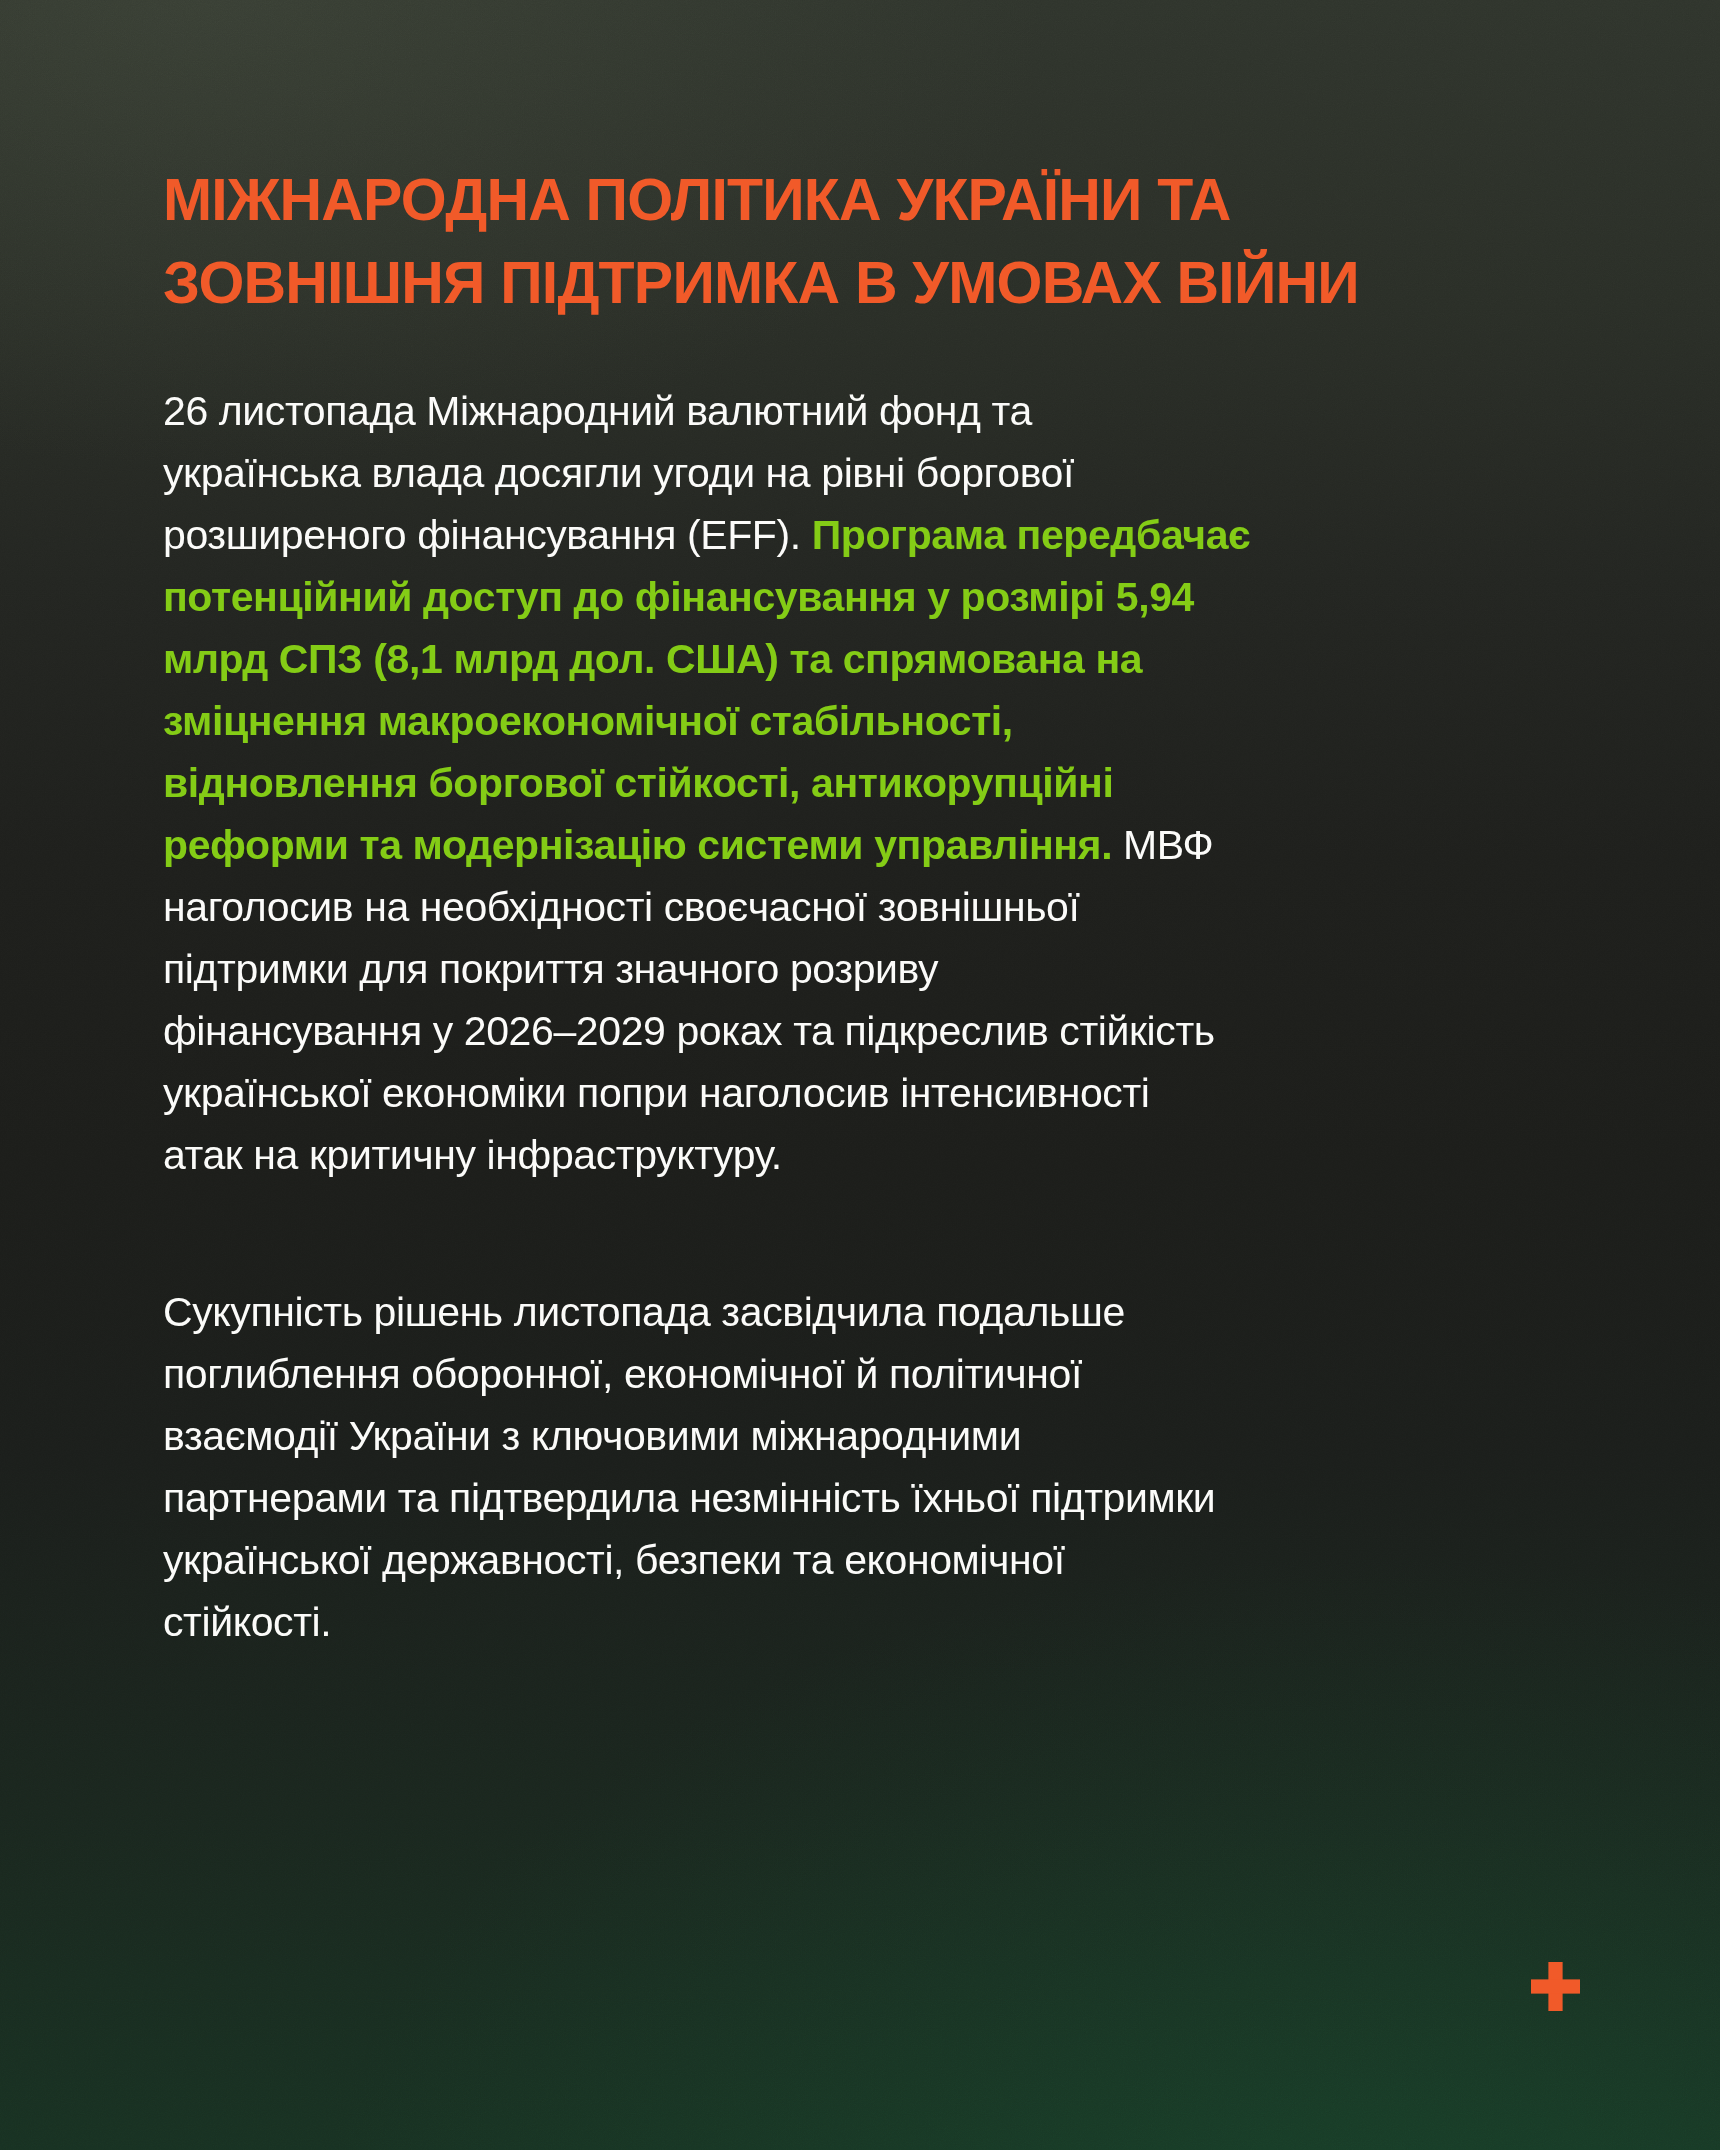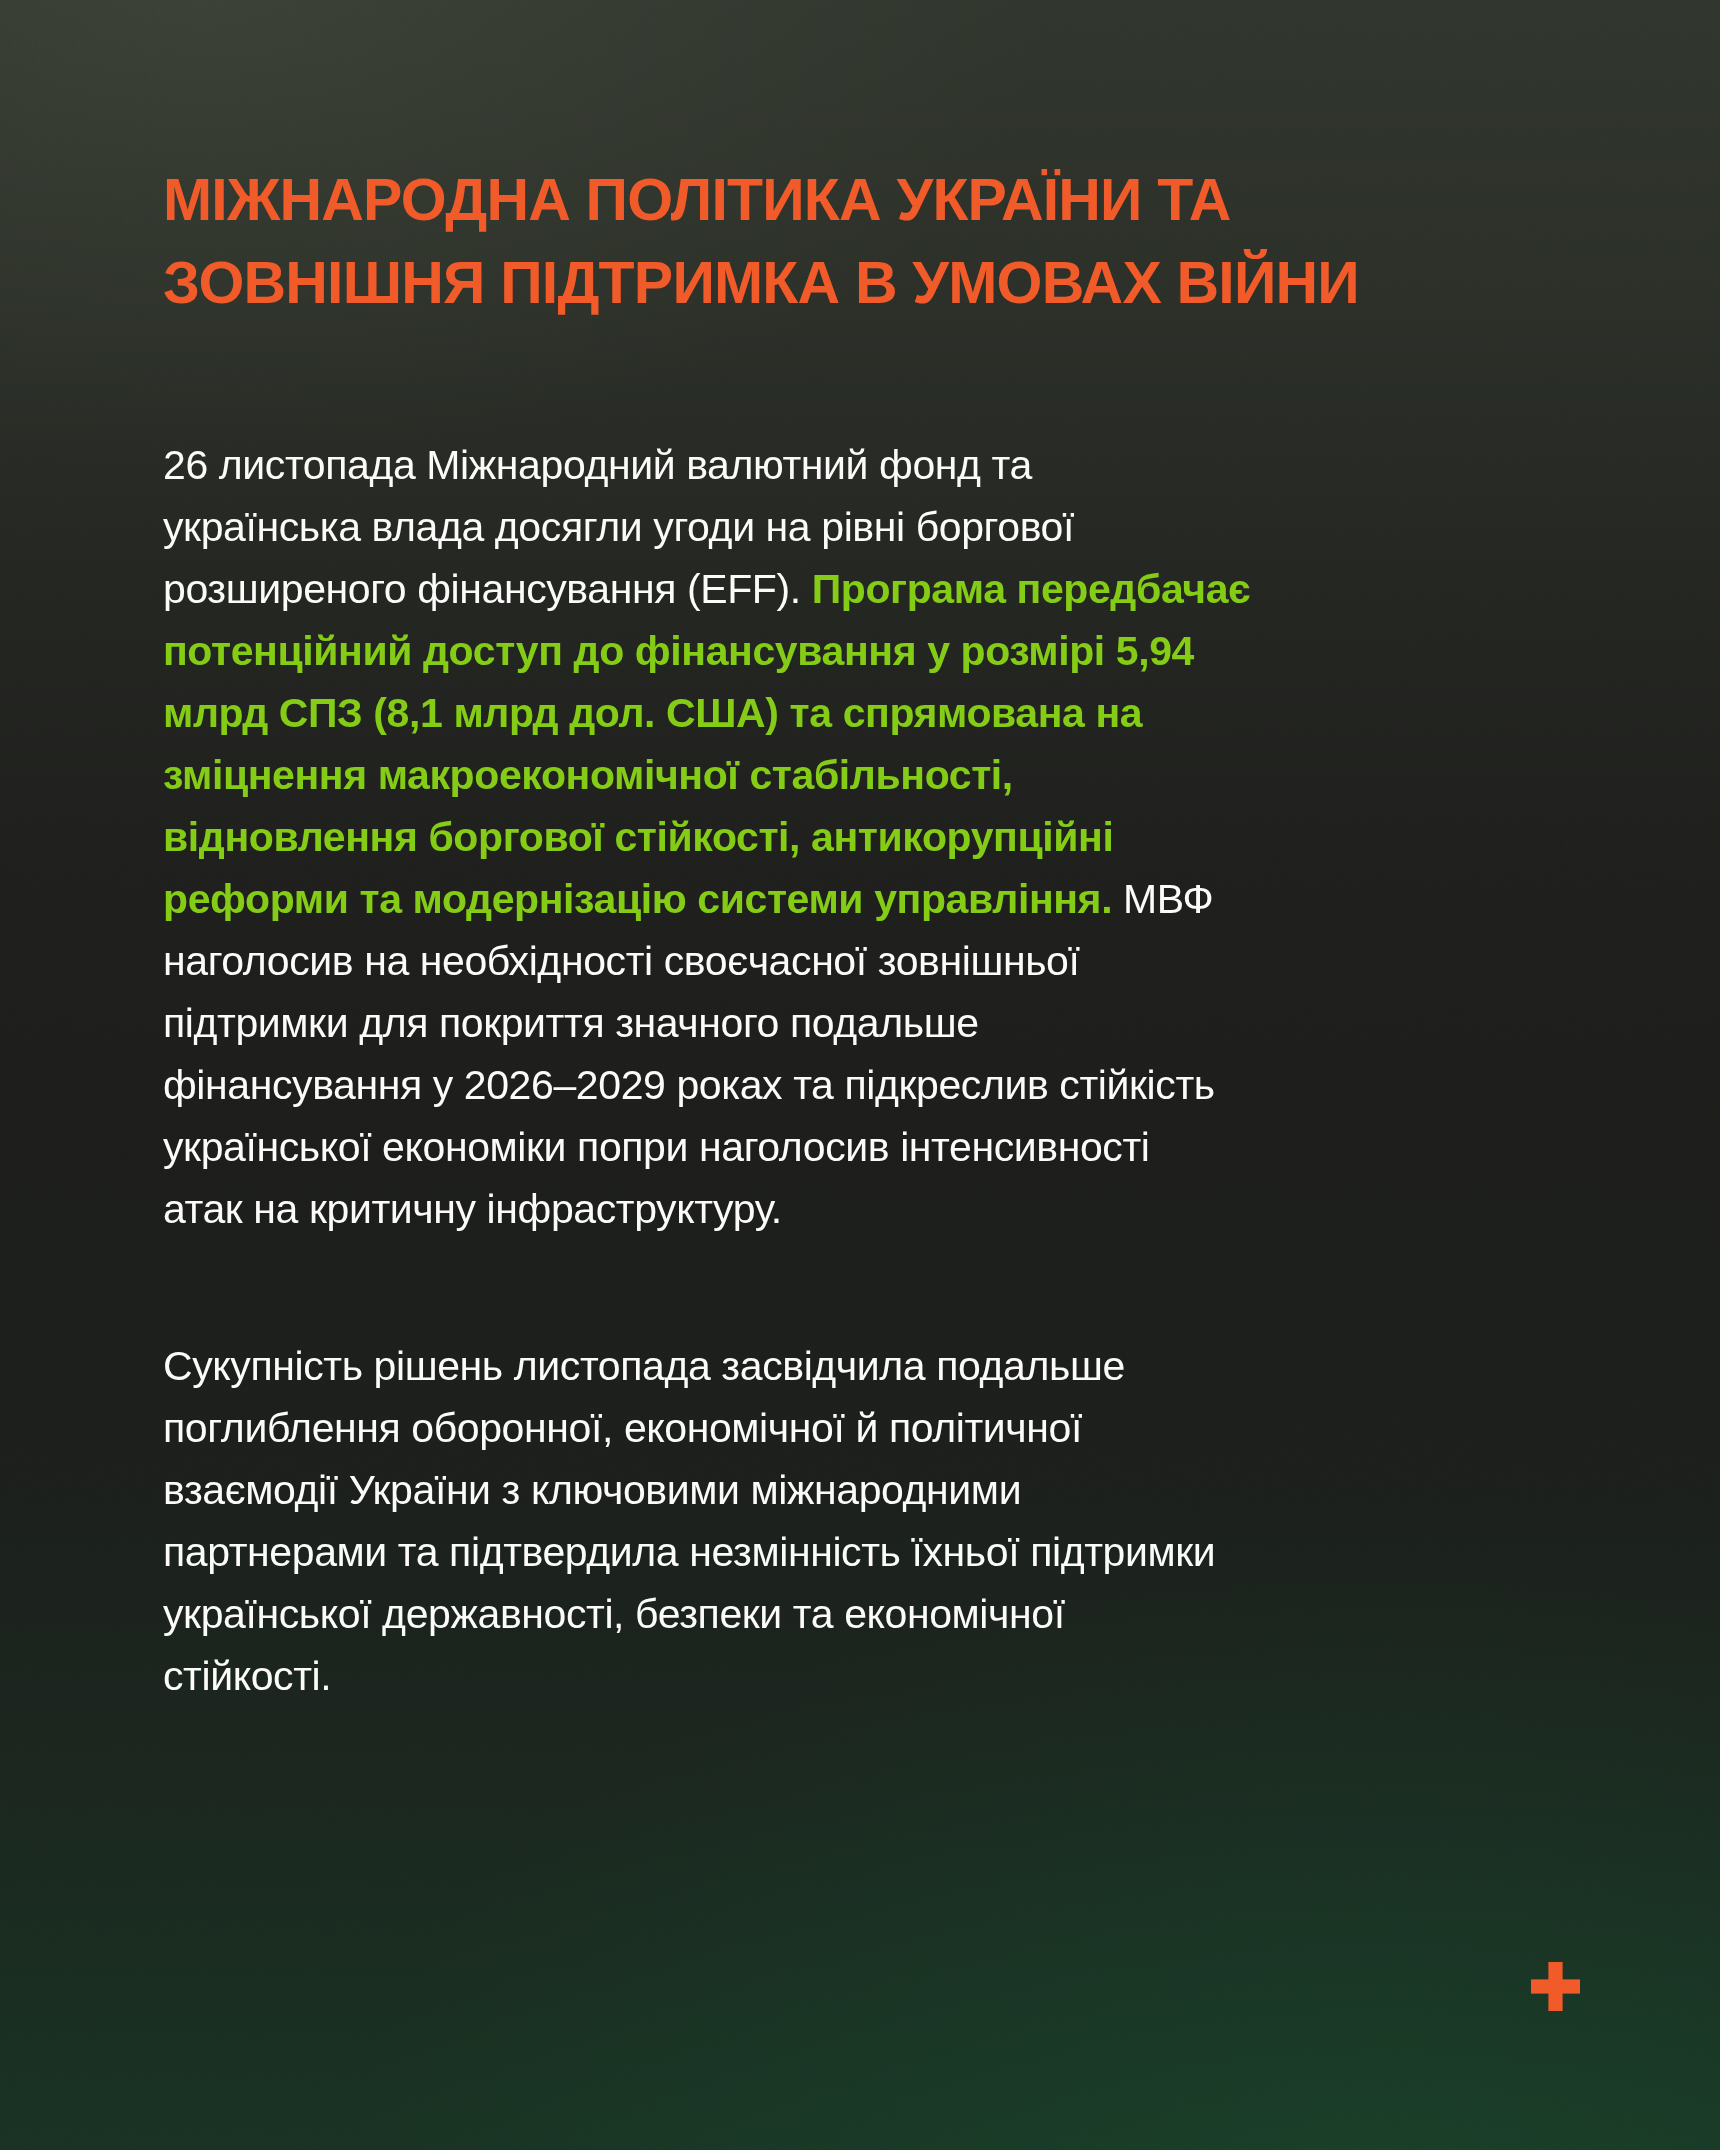--- a/index.html
+++ b/index.html
@@ -46,21 +46,21 @@
   .title {
     color: #f15a29;
     font-size: 59px;
     line-height: 83px;
     font-weight: 700;
     letter-spacing: -0.8px;
     margin: 0;
   }
   .title .title-line { display: block; }
   .bodytext {
-    margin-top: 109px;
+    margin-top: 55px;
     color: #fbfbf9;
     font-size: 41px;
     line-height: 62px;
     font-weight: 400;
     letter-spacing: -0.4px;
   }
   .para2 { margin-top: 95px; }
   .line { display: block; white-space: pre-wrap; }
   .accent {
     color: #84cc16;
@@ -98,21 +98,21 @@
   <section class="bodytext para1">
     <span class="line">26 листопада Міжнародний валютний фонд та</span>
     <span class="line">українська влада досягли угоди на рівні боргової</span>
     <span class="line"><span>розширеного фінансування (EFF). </span><span class="accent">Програма передбачає</span></span>
     <span class="line accent">потенційний доступ до фінансування у розмірі 5,94</span>
     <span class="line accent">млрд СПЗ (8,1 млрд дол. США) та спрямована на</span>
     <span class="line accent">зміцнення макроекономічної стабільності,</span>
     <span class="line accent">відновлення боргової стійкості, антикорупційні</span>
     <span class="line"><span class="accent">реформи та модернізацію системи управління.</span><span> МВФ</span></span>
     <span class="line">наголосив на необхідності своєчасної зовнішньої</span>
-    <span class="line">підтримки для покриття значного подальше</span>
+    <span class="line">підтримки для покриття значного розриву</span>
     <span class="line">фінансування у 2026–2029 роках та підкреслив стійкість</span>
     <span class="line">української економіки попри наголосив інтенсивності</span>
     <span class="line">атак на критичну інфраструктуру.</span>
   </section>
 
   <section class="bodytext para2">
     <span class="line">Сукупність рішень листопада засвідчила подальше</span>
     <span class="line">поглиблення оборонної, економічної й політичної</span>
     <span class="line">взаємодії України з ключовими міжнародними</span>
     <span class="line">партнерами та підтвердила незмінність їхньої підтримки</span>

